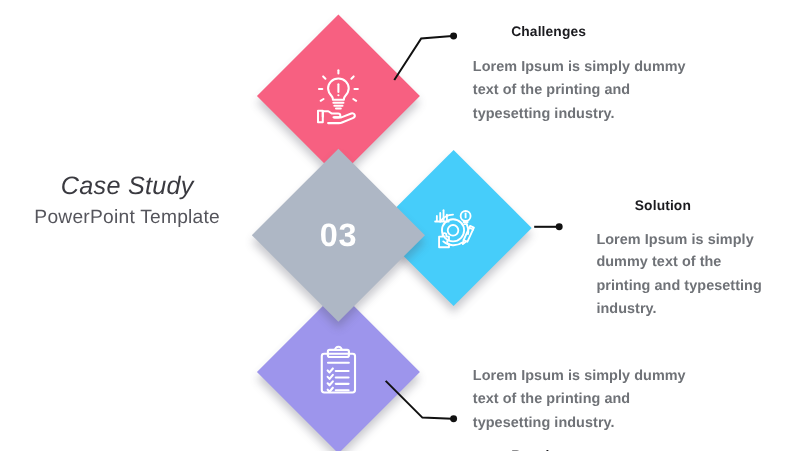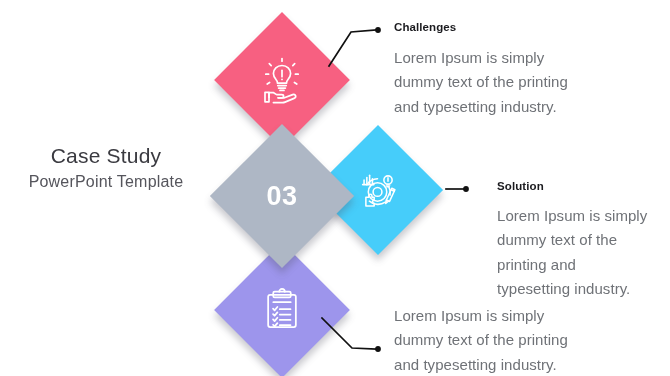--- a/index.html
+++ b/index.html
@@ -38,20 +38,21 @@
     letter-spacing: 0.2px;
     line-height: 1.28;
     color: #3a3a40;
   }
   .title-line2 {
     font-size: 21px;
     font-weight: 400;
     letter-spacing: 0.2px;
     line-height: 1.33;
     color: #3a3a40;
+    font-style: italic;
   }
   .title-line3 {
     font-size: 16px;
     font-weight: 400;
     letter-spacing: 0.2px;
     line-height: 1.45;
     color: #55555c;
   }
 
   
@@ -125,42 +126,43 @@
   
   .callout {
     position: absolute;
   }
   .callout-head {
     font-size: 11.5px;
     font-weight: 700;
     color: #1b1b1f;
     letter-spacing: 0.1px;
     line-height: 1.3;
+    margin-left: 32px;
   }
   .callout-body {
-    font-size: 15px;
-    font-weight: 400;
+    font-size: 12px;
+    font-weight: 700;
     color: #6f7277;
     line-height: 1.62;
     letter-spacing: 0.05px;
   }
 
   #callout-challenges {
     left: 394px;
     top: 20px;
     width: 230px;
   }
   #callout-challenges .callout-body {
     margin-top: 11px;
     width: 190px;
   }
 
   #callout-solution {
     left: 497px;
-    top: 179px;
+    top: 165px;
     width: 165px;
   }
   #callout-solution .callout-body {
     margin-top: 10px;
     width: 152px;
   }
 
   #callout-results {
     left: 394px;
     top: 304px;

